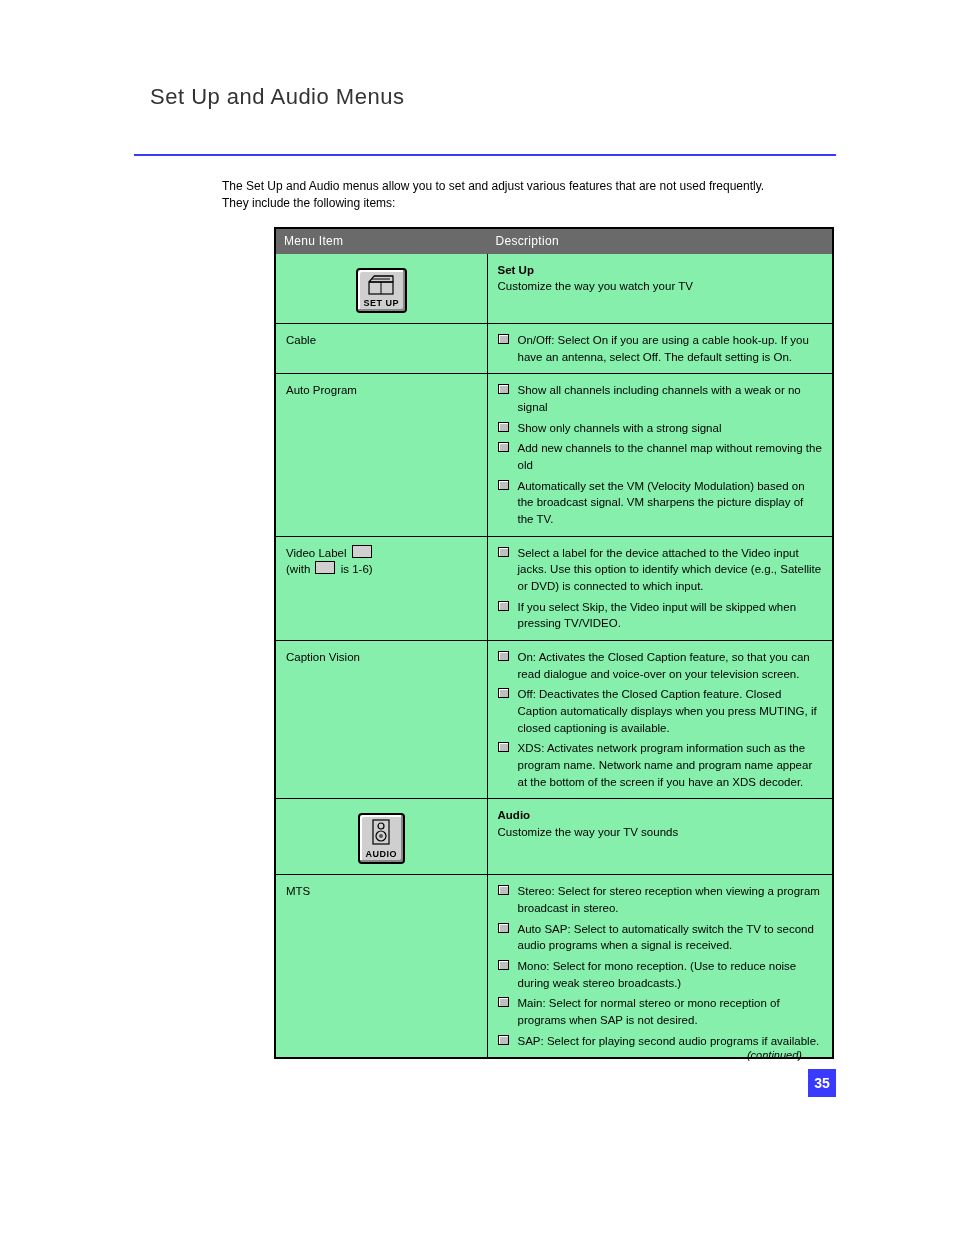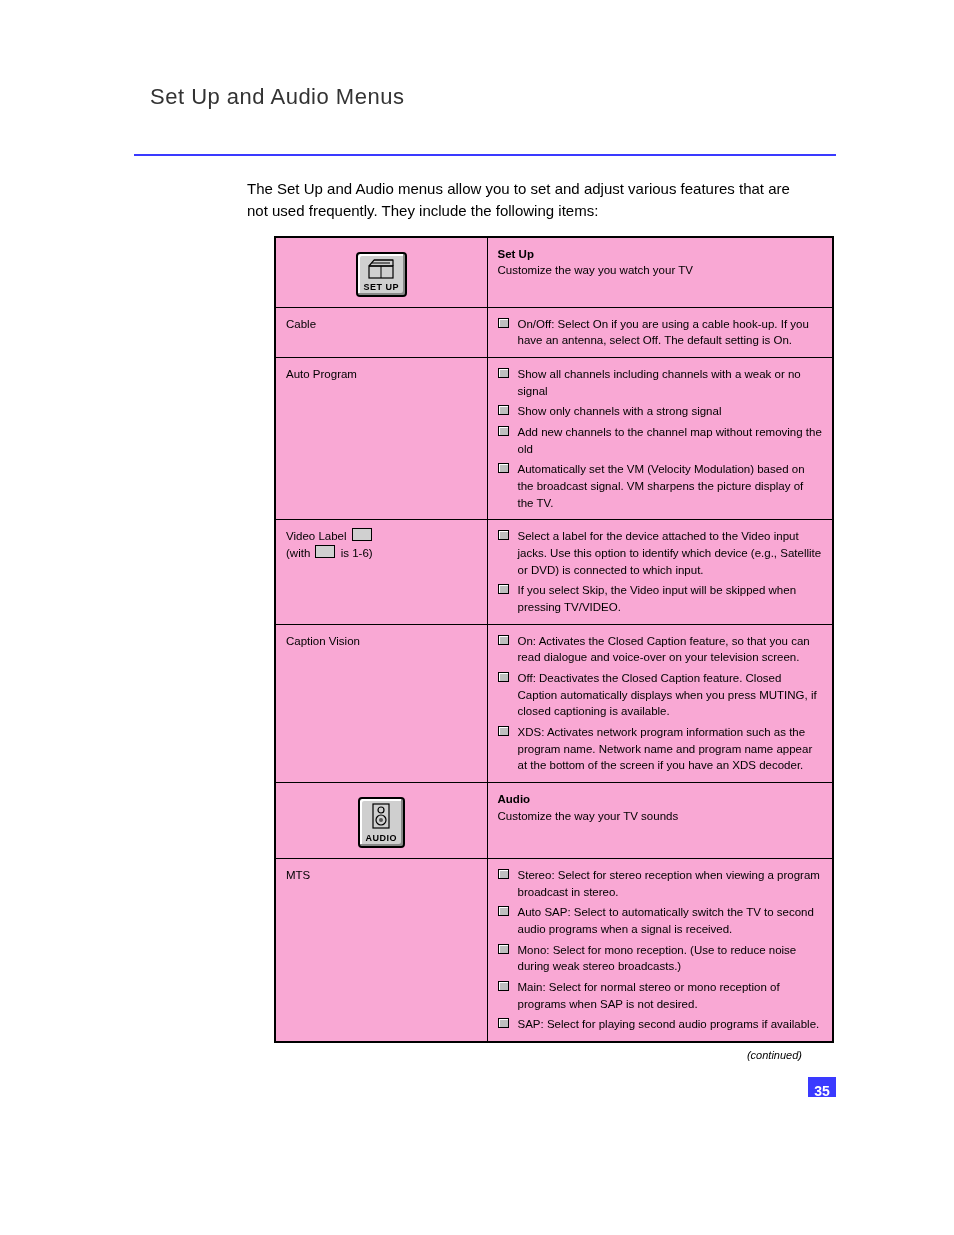--- a/index.html
+++ b/index.html
@@ -27,44 +27,44 @@
     color: #333;
     margin: 0 0 2px 0;
   }
   .title-main {
     font-size: 22px;
     color: #333;
     margin: 0 0 4px 16px;
     letter-spacing: 0.5px;
   }
   .intro {
-    font-size: 15px;
+    font-size: 12px;
     line-height: 1.45;
-    margin-left: 113px;
+    margin-left: 88px;
     margin-bottom: 14px;
     width: 560px;
   }
   table.settings {
     border-collapse: collapse;
     width: 560px;
     margin-left: 140px;
     border: 2px solid #000;
   }
   table.settings th {
     background: #6a6a6a;
     color: #ffffff;
     font-size: 12px;
     font-weight: normal;
     padding: 5px 8px;
     border: 1px solid #6a6a6a;
     text-align: left;
     letter-spacing: 0.3px;
   }
   table.settings td {
-    background: #f9a8d4;
+    background: #86efac;
     font-size: 11.5px;
     vertical-align: top;
     padding: 8px 10px;
     border: 1px solid #000;
     line-height: 1.45;
   }
   table.settings tr.section-sep td {
     border-top: 1px solid #a21caf;
   }
   .icon-row td.left {
@@ -124,21 +124,21 @@
     border: 1px solid #000;
     background: #d0d0d0;
     vertical-align: -1px;
     margin: 0 2px;
   }
   .page-badge {
     position: absolute;
     right: 118px;
     bottom: 138px;
     width: 28px;
-    height: 20px;
+    height: 28px;
     background: #3a3aff;
     color: #ffffff;
     font-size: 14px;
     font-weight: bold;
     text-align: center;
     line-height: 28px;
   }
   .continued {
     position: absolute;
     right: 152px;
@@ -154,20 +154,24 @@
 <div class="page">
 
   <p class="title-main">Set Up and Audio Menus</p>
 
   <hr class="rule">
 
   <p class="intro">The Set Up and Audio menus allow you to set and adjust various features that are not used frequently. They include the following items:</p>
 
   <table class="settings">
     <tbody>
+        <tr>
+      <th>Menu Item</th>
+      <th>Description</th>
+    </tr>
 
     <tr class="icon-row">
       <td class="left">
         <span class="icon-box">
           <svg width="30" height="22" viewBox="0 0 30 22">
             <rect x="3" y="8" width="24" height="12" fill="#cfcfcf" stroke="#000" stroke-width="1.2"></rect>
             <polyline points="3,8 8,2 27,2 27,2" fill="none" stroke="#000" stroke-width="1.2"></polyline>
             <polyline points="27,8 27,2 8,2" fill="none" stroke="#000" stroke-width="1.2"></polyline>
             <polyline points="3,8 27,8" fill="none" stroke="#000" stroke-width="1.2"></polyline>
             <line x1="15" y1="8" x2="15" y2="20" stroke="#000" stroke-width="1"></line>

